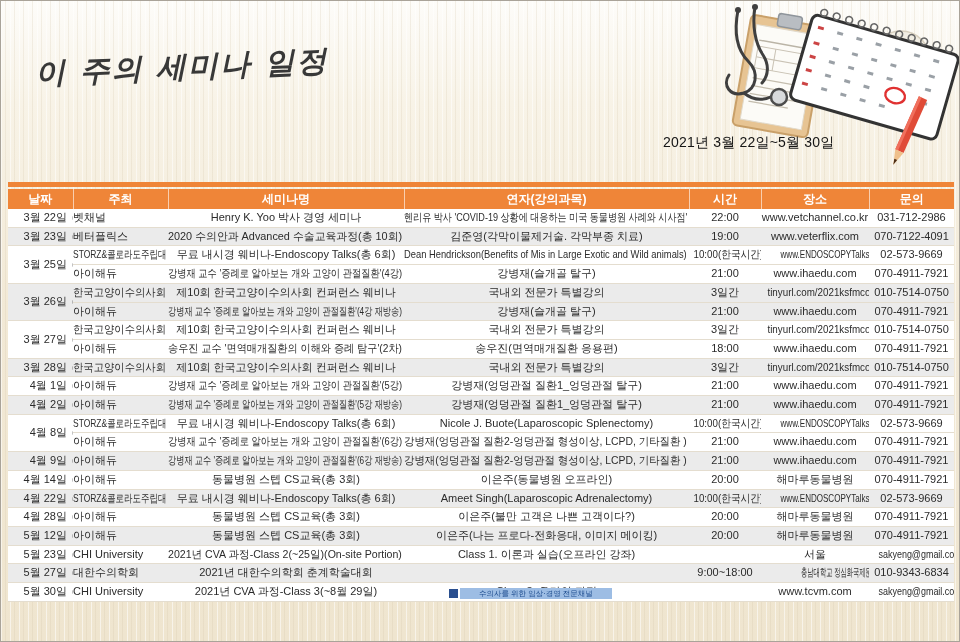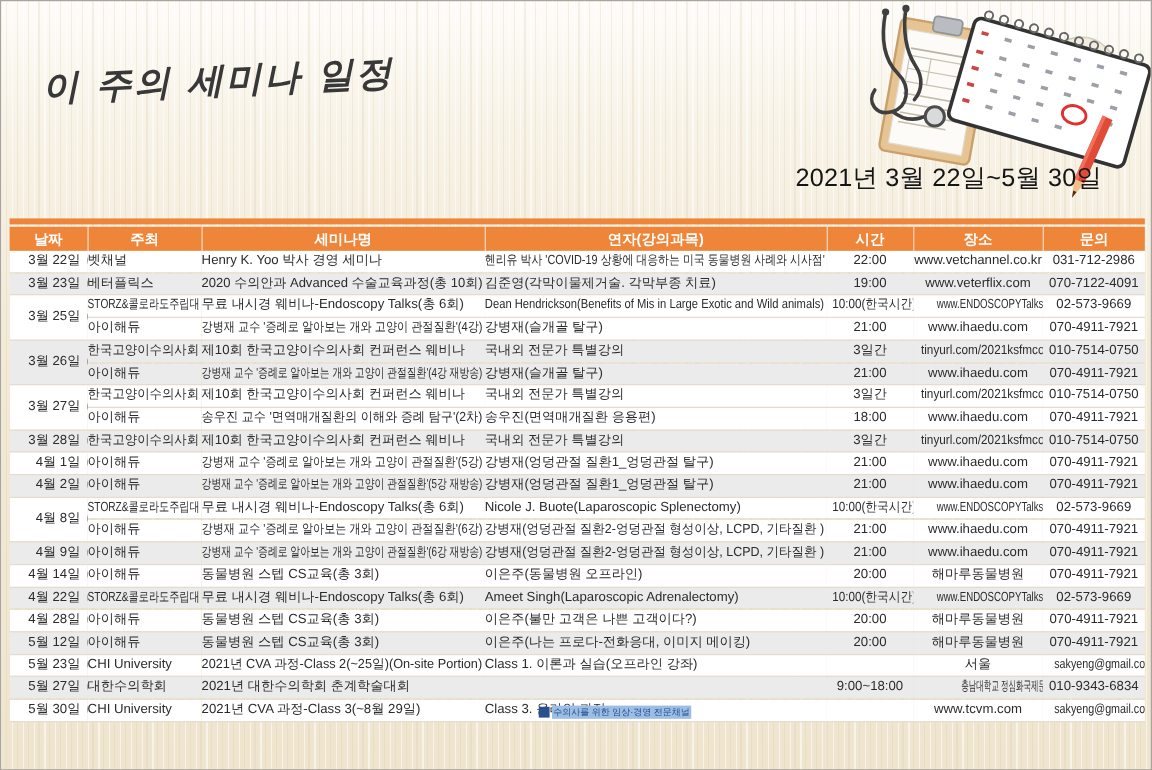--- a/index.html
+++ b/index.html
@@ -20,21 +20,21 @@
     font-family:"DejaVu Serif",serif;font-style:italic;font-weight:700;
     font-size:30px;color:#383838;letter-spacing:2px;transform:rotate(-2.5deg);
   }
   .main-title{
     position:absolute;left:36px;top:92px;z-index:2;
     font-size:48px;font-weight:700;color:#e96e2b;line-height:1.1;
     text-shadow:2px 3px 2px rgba(140,100,60,.30);
   }
   .date-range{
     position:absolute;left:662px;top:133px;z-index:2;
-    font-size:21px;color:#151515;letter-spacing:0.2px;
+    font-size:14px;color:#151515;letter-spacing:0.2px;
   }
   .decor{position:absolute;left:688px;top:2px;z-index:1;}
   .table-topbar{position:absolute;left:7px;top:181px;width:946px;height:5px;background:#ef8538;z-index:2;}
   .schedule-table{
     position:absolute;left:7px;top:188px;width:946px;z-index:2;
     border-collapse:collapse;table-layout:fixed;font-size:11px;color:#2b2b2b;
   }
   .schedule-table th{
     background:#ef8538;color:#fff;font-size:12px;font-weight:700;height:20px;
     padding:0;border-left:1px solid rgba(255,255,255,.6);margin-top:20px;
@@ -44,25 +44,25 @@
     padding:0;height:17.7px;line-height:17.7px;
     border-bottom:1px solid #e4ddcf;overflow:hidden;white-space:nowrap;
   }
   tr.g-light{background:#ffffff;}
   tr.g-dark{background:#ebebeb;}
   .fit{display:inline-block;white-space:nowrap;transform-origin:left center;line-height:17.7px;}
   .td-date{padding-left:2px;}
   .d-date{display:inline-block;width:46px;text-align:right;padding-left:13px;}
   .d-dow{display:inline-block;margin-left:5px;}
   .td-host{padding-left:4px;}
-  .td-seminar,.td-speaker{padding-left:6px;}
+  .td-seminar,.td-speaker{padding-left:6px;text-align:center;}
   td.c{text-align:center;}
   .watermark{position:absolute;left:448px;top:587px;z-index:3;display:flex;align-items:center;height:11px;}
   .watermark .chip{width:9px;height:9px;background:#2a4f8f;margin-right:2px;flex:none;}
-  .watermark .wm-label{background:#9dbde4;color:#1d4c8e;font-size:7.5px;line-height:11px;padding:0 1px;white-space:nowrap;}
+  .watermark .wm-label{background:#9dbde4;color:#1d4c8e;font-size:7.5px;line-height:11px;padding:0 19px;white-space:nowrap;}
   .footer-note{
     position:absolute;right:8px;top:607px;z-index:2;
     font-size:15px;font-weight:600;color:#e2462a;letter-spacing:0.2px;
   }
 </style>
 </head>
 <body>
 
 <div class="canvas">
 

